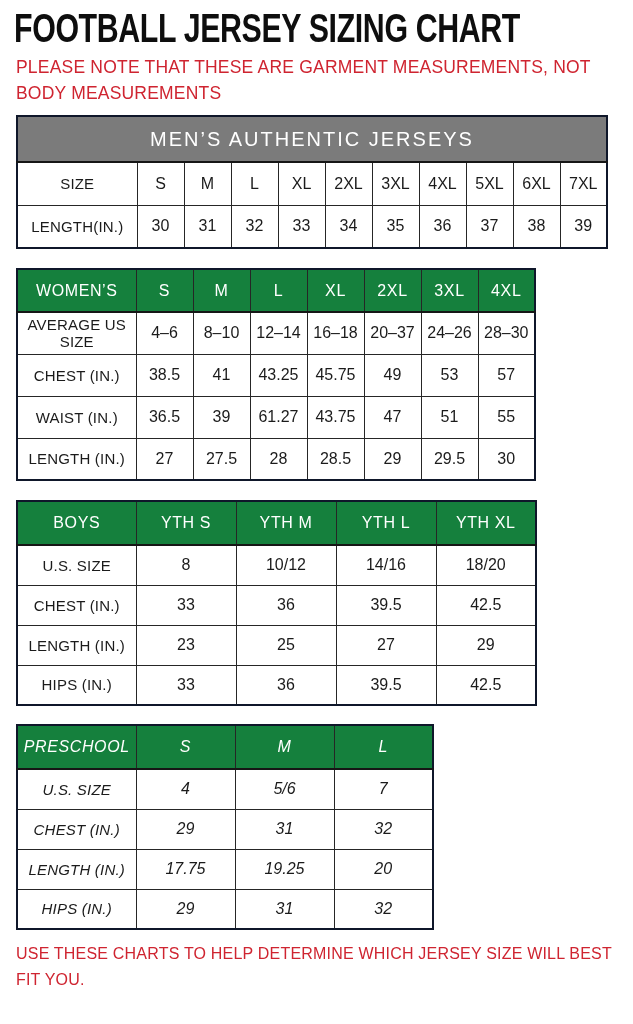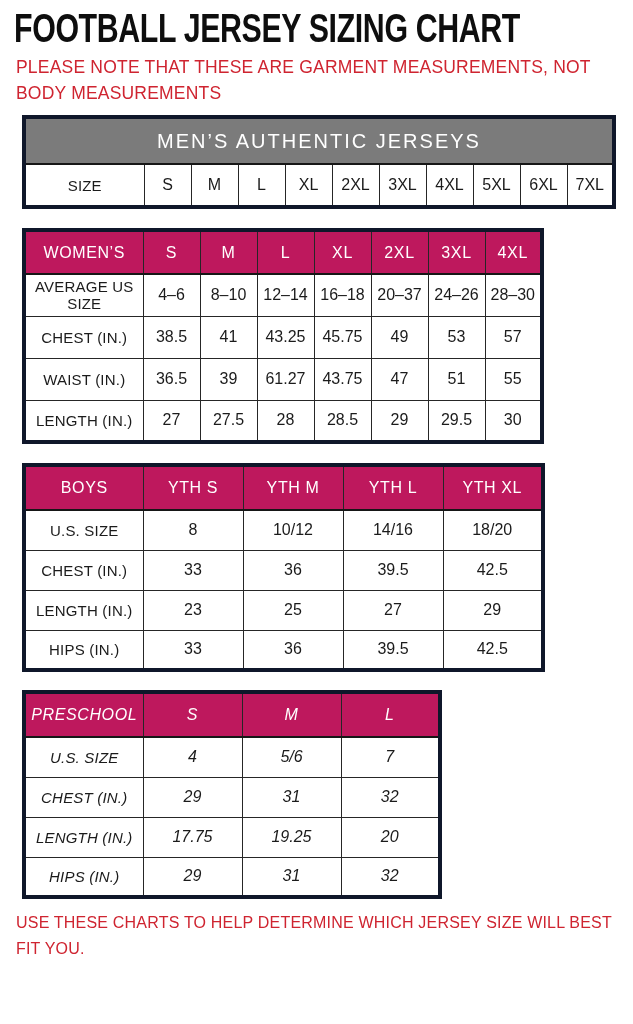--- a/index.html
+++ b/index.html
@@ -13,35 +13,35 @@
     font-size:41px; font-weight:900; letter-spacing:-0.5px; color:#0e0e0e;
     transform:scaleX(0.74); transform-origin:left top; white-space:nowrap;
   }
   .note {
     color:#cf2430; font-size:17.5px; line-height:26px; font-weight:400;
     letter-spacing:0.2px;
   }
   .note.top { margin:2px 30px 0 16px; }
   .note.bottom { margin:11px 0 0 16px; font-size:16px; }
   table {
-    border-collapse:collapse; table-layout:fixed; margin-left:22px;
-    border:4px solid #0f172a;
+    border-collapse:collapse; table-layout:fixed; margin-left:16px;
+    border:2px solid #0f172a;
   }
   th, td {
     border:1px solid #262626; text-align:center; vertical-align:middle;
     padding:0; font-weight:400; color:#1b1b1b; overflow:hidden;
   }
   td { font-size:16px; }
   td.rowlabel { font-size:15px; letter-spacing:0.2px; line-height:17px; }
   .banner {
     background:#7b7b7b; color:#ffffff; font-size:20px; letter-spacing:2px;
     height:44px; border-bottom:2px solid #161616; font-weight:400;
   }
   tr.gray-head th {
-    background:#be185d; color:#ffffff; font-size:16px; font-weight:400;
+    background:#15803d; color:#ffffff; font-size:16px; font-weight:400;
     letter-spacing:0.6px; border-bottom:2px solid #161616; height:41px;
   }
   .mens { margin-top:9px; }
   .mens tbody tr { height:43px; }
   .womens { margin-top:19px; }
   .womens tbody tr { height:42px; }
   .boys { margin-top:19px; }
   .boys tbody tr { height:40px; }
   .boys tr.gray-head th { height:42px; }
   .preschool { margin-top:18px;font-style:italic; }
@@ -81,20 +81,33 @@
         <td>M</td>
         <td>L</td>
         <td>XL</td>
         <td>2XL</td>
         <td>3XL</td>
         <td>4XL</td>
         <td>5XL</td>
         <td>6XL</td>
         <td>7XL</td>
       </tr>
+      <tr>
+        <td class="rowlabel">LENGTH(IN.)</td>
+        <td>30</td>
+        <td>31</td>
+        <td>32</td>
+        <td>33</td>
+        <td>34</td>
+        <td>35</td>
+        <td>36</td>
+        <td>37</td>
+        <td>38</td>
+        <td>39</td>
+      </tr>
     </tbody>
 </table>
 
 <table class="womens">
   <colgroup>
     <col style="width:119px">
     <col style="width:57px">
       <col style="width:57px">
       <col style="width:57px">
       <col style="width:57px">

